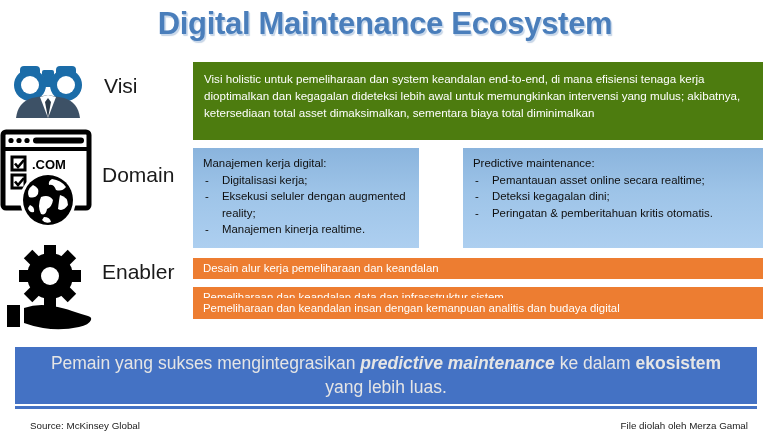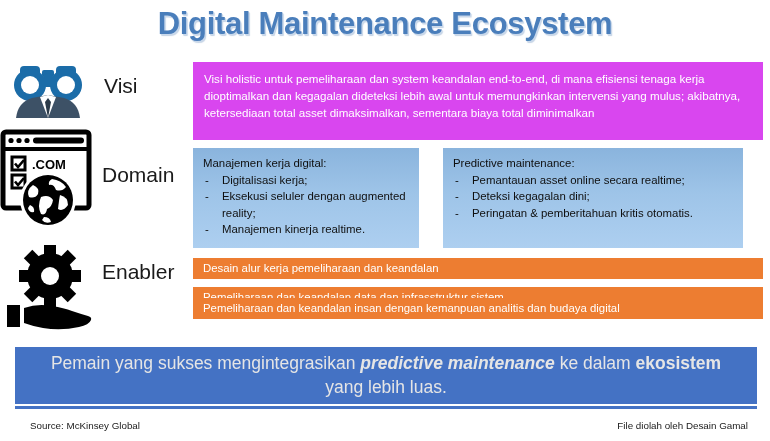--- a/index.html
+++ b/index.html
@@ -55,41 +55,41 @@
 
   .row-domain .rail-label { margin-bottom: 6px; }
   .row-enabler .rail-label { margin-bottom: 30px; }
   .row-visi .rail-label { margin-bottom: 6px; }
 
   
   .vision-box {
     position: absolute;
     left: 193px; top: 62px;
     width: 570px; height: 78px;
-    background: #d946ef;
+    background: #4d7c0f;
     box-sizing: border-box;
     padding: 8px 11px 6px 11px;
     color: #ffffff;
     font-size: 11.6px;
     line-height: 1.47;
   }
 
   .domain-box {
     position: absolute;
     top: 148px;
     height: 100px;
     box-sizing: border-box;
     padding: 7px 9px 6px 10px;
     background: linear-gradient(to bottom, #8ab4dd 0%, #9ec4e8 45%, #adcff0 100%);
     color: #0f0f0f;
     font-size: 11.4px;
     line-height: 1.42;
   }
   .domain-box.left  { left: 193px; width: 226px; }
-  .domain-box.right { left: 443px; width: 300px; }
+  .domain-box.right { left: 463px; width: 300px; }
 
   .domain-head { margin-bottom: 1px; }
   .bullet-list { margin: 0; padding: 0; list-style: none; }
   .bullet-list li {
     position: relative;
     padding-left: 19px;
     margin-bottom: 0px;
   }
   .bullet-list li .dash {
     position: absolute; left: 2px; top: 0;
@@ -274,13 +274,13 @@
 </div>
 
 <div class="banner">
   <div>
     <span>Pemain yang sukses mengintegrasikan </span><b class="bi">predictive  maintenance</b><span> ke dalam </span><b class="b">ekosistem</b><span> yang lebih luas.</span>
   </div>
 </div>
 
 <div class="footer-rule"></div>
 <div class="footer-left">Source: McKinsey Global</div>
-<div class="footer-right">File diolah oleh Desain Gamal</div>
+<div class="footer-right">File diolah oleh Merza Gamal</div>
 
 </body></html>

